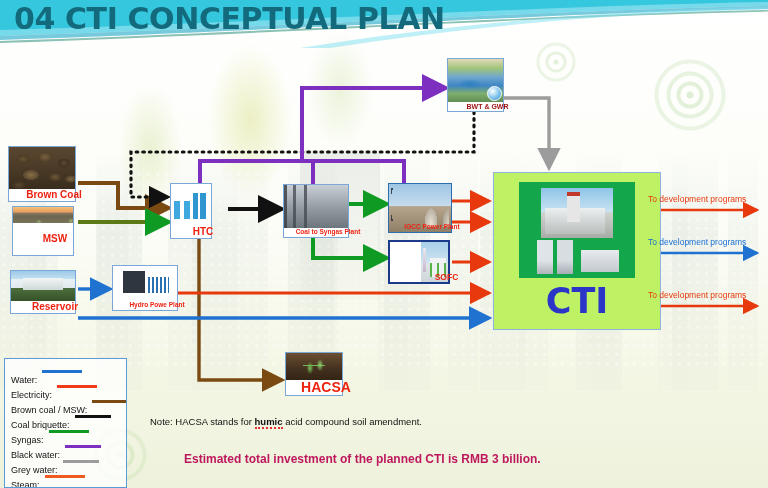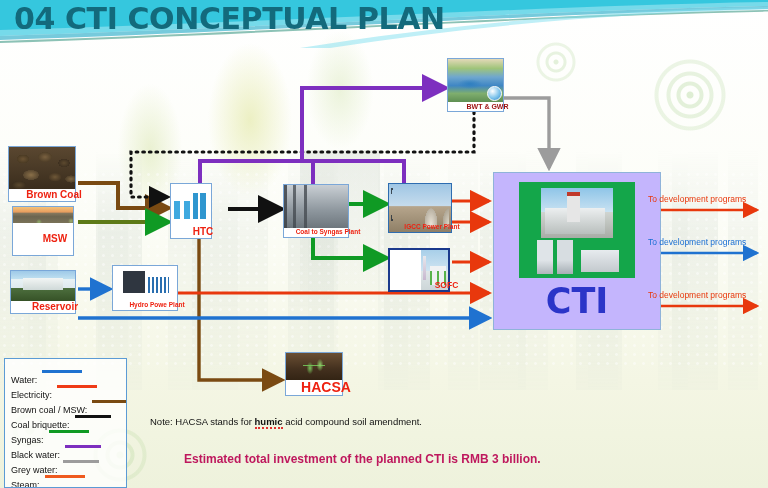--- a/index.html
+++ b/index.html
@@ -141,21 +141,21 @@
     background:
       radial-gradient(ellipse 5px 9px at 7px 10px,#79c35a,rgba(0,0,0,0) 70%),
       radial-gradient(ellipse 5px 9px at 17px 7px,#8fd069,rgba(0,0,0,0) 70%),
       linear-gradient(180deg,rgba(0,0,0,0) 40%,#6fb853 42% 46%,rgba(0,0,0,0) 48%);}
   .globe-badge{position:absolute;right:1px;bottom:1px;width:13px;height:13px;border-radius:50%;
     background:radial-gradient(circle at 35% 32%,#ffffff,#7fc4ec 55%,#2d86c6);
     border:1px solid #ffffff;}
 
   
   #cti-box{position:absolute;left:493px;top:172px;width:168px;height:158px;
-    background:#c4b5fd;border:1px solid #8fb3d9;box-sizing:border-box;
+    background:#bef264;border:1px solid #8fb3d9;box-sizing:border-box;
     display:flex;flex-direction:column;align-items:center;}
   #cti-green{width:116px;height:96px;margin-top:9px;background:#14a64a;position:relative;overflow:hidden;}
   #cti-green .plant{position:absolute;left:22px;top:6px;width:72px;height:50px;
     background:linear-gradient(180deg,#8fc5e8 0%,#c9e2f2 48%,#cfd4d0 49%,#a8aca6 100%);}
   #cti-green .plant:after{content:"";position:absolute;left:26px;top:4px;width:13px;height:30px;
     background:linear-gradient(180deg,#c0392b 0 4px,#e6e6e6 4px 100%);}
   #cti-green .plant:before{content:"";position:absolute;left:4px;top:20px;width:60px;height:26px;
     background:linear-gradient(180deg,#eceff0,#b9bfbd);}
   #cti-green .tanks{position:absolute;left:18px;bottom:4px;width:84px;height:34px;
     background:
@@ -306,21 +306,21 @@
     <div class="cap" style="font-size:6.5px;padding:1px 0;">Coal to Syngas Plant</div>
   </div>
 
   <div class="node" id="n-igcc" style="left:388px;top:183px;width:64px;height:50px;border-color:#2e6db0;">
     <div class="thumb">
         <div class="t-igcc"></div>
       </div>
     <div class="cap" style="font-size:6.5px;position:absolute;bottom:1px;width:100%;">IGCC Power Plant</div>
   </div>
 
-  <div class="node" id="n-sofc" style="left:388px;top:248px;width:62px;height:44px;border:2px solid #1b3a8c;padding-left:31px;">
+  <div class="node" id="n-sofc" style="left:388px;top:240px;width:62px;height:44px;border:2px solid #1b3a8c;padding-left:31px;">
     <div class="thumb">
         <div class="t-sofc"></div>
       </div>
     <div class="cap" style="font-size:8.5px;position:absolute;bottom:0px;width:100%;">SOFC</div>
   </div>
 
   <div class="node" id="n-bwt" style="left:447px;top:58px;width:57px;height:54px;">
     <div class="thumb">
       <div class="t-bwt"></div>
       <span class="globe-badge"></span>

